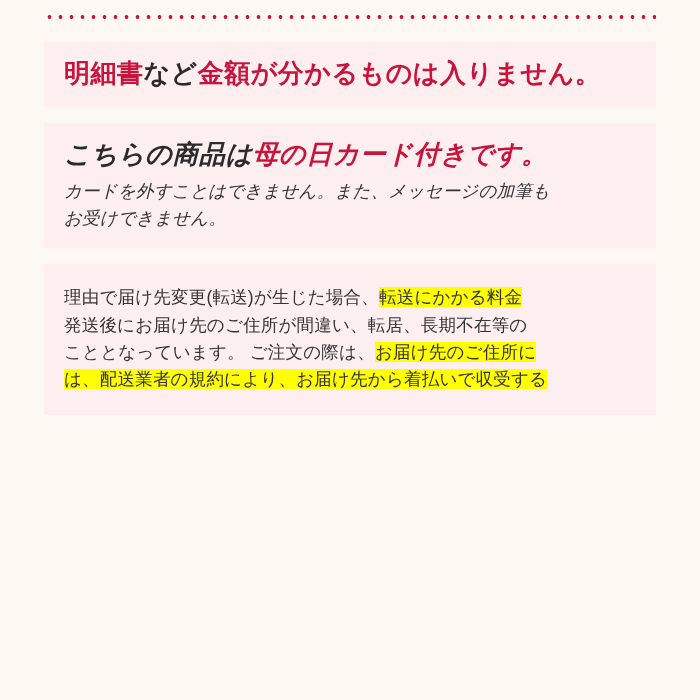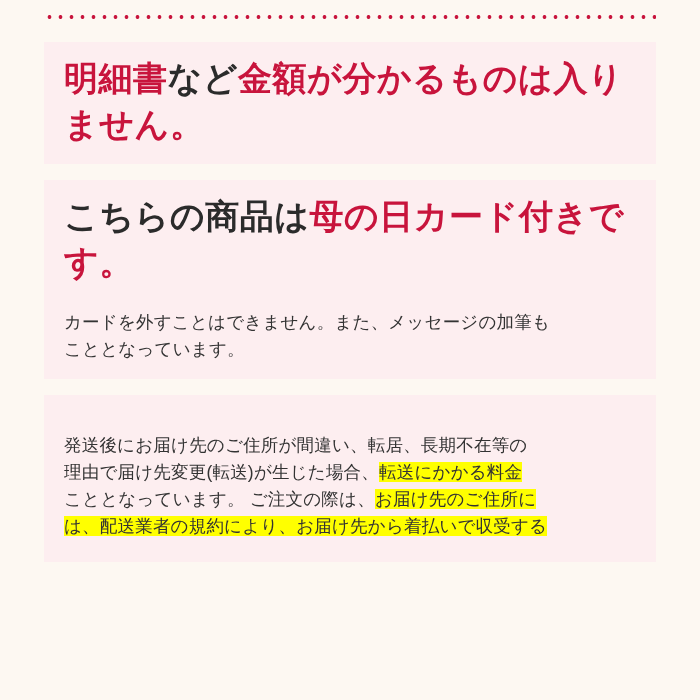--- a/index.html
+++ b/index.html
@@ -39,39 +39,39 @@
     background-position: left center;
   }
   .block {
     width: 612px;
     margin: 0 auto;
     background: #fdeef0;
     box-sizing: border-box;
     padding: 14px 20px 16px 20px;
   }
   .block.b1 { margin-top: 22px; }
-  .block.b2 { margin-top: 16px; }
+  .block.b2 { margin-top: 16px; font-style: italic; }
   .block.b3 { margin-top: 16px; }
   .block.b4 { margin-top: 16px; padding-bottom: 22px; }
 
   .lead {
     color: #c8143c;
-    font-size: 34px;
+    font-size: 26px;
     font-weight: bold;
     line-height: 1.35;
     letter-spacing: 0.5px;
   }
   .lead .dark {
     color: #2b2b2b;
   }
   .sub {
     color: #333333;
     font-size: 17.5px;
     line-height: 1.55;
-    margin-top: 23px;
+    margin-top: 6px;
     letter-spacing: 0.2px;
   }
   .sub .hl {
     background: #ffff00;
   }
   .nowrapline { white-space: nowrap; }
 </style>
 </head>
 <body>
 
@@ -84,27 +84,27 @@
       <span>明細書</span><span class="dark">など</span><span>金額が分かるものは入りません。</span>
     </div>
   </div>
 
   <div class="block b2">
     <div class="lead">
       <span class="dark">こちらの商品は</span><span>母の日カード付きです。</span>
     </div>
     <div class="sub">
       <div class="nowrapline">カードを外すことはできません。また、メッセージの加筆も</div>
-      <div class="nowrapline">こととなっています。</div>
+      <div class="nowrapline">お受けできません。</div>
     </div>
   </div>
 
 
   <div class="block b4">
     <div class="sub">
+      <div class="nowrapline"><span>理由で届け先変更(転送)が生じた場合、</span><span class="hl">転送にかかる料金</span></div>
       <div class="nowrapline"><span>発送後にお届け先のご住所が間違い、転居、長期不在等の</span></div>
-      <div class="nowrapline"><span>理由で届け先変更(転送)が生じた場合、</span><span class="hl">転送にかかる料金</span></div>
       <div class="nowrapline"><span>こととなっています。 ご注文の際は、</span><span class="hl">お届け先のご住所に</span></div>
       <div class="nowrapline"><span class="hl">は、配送業者の規約により、お届け先から着払いで収受する</span></div>
     </div>
   </div>
 
 </div>
 
 </body></html>

